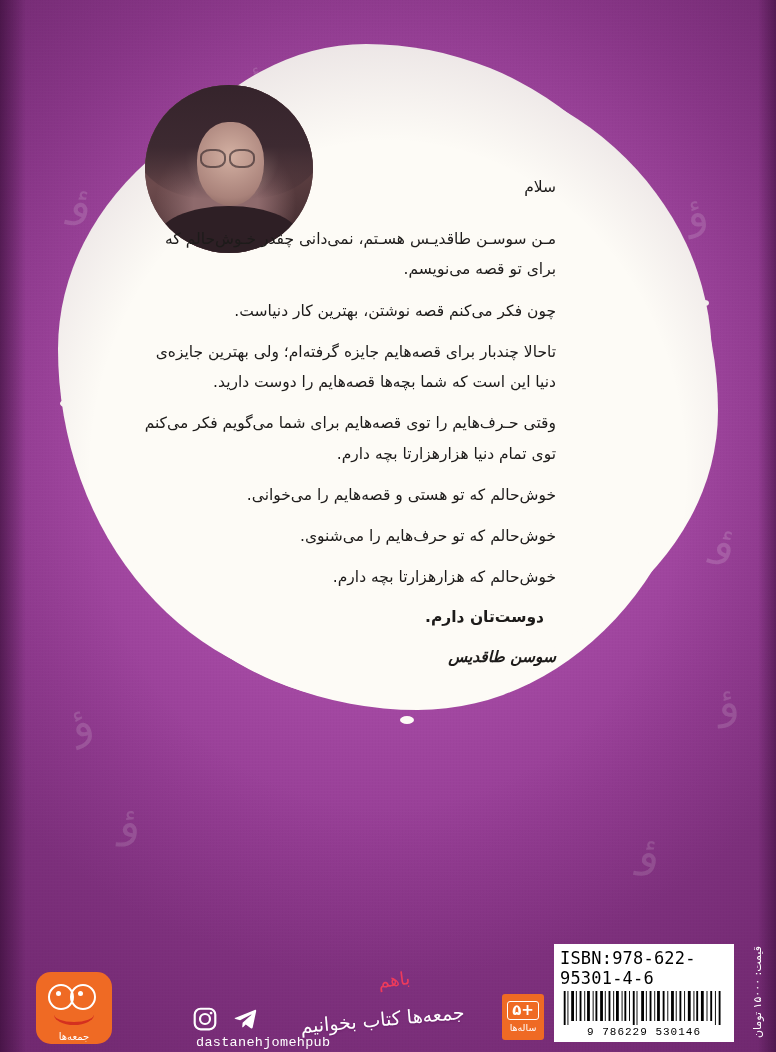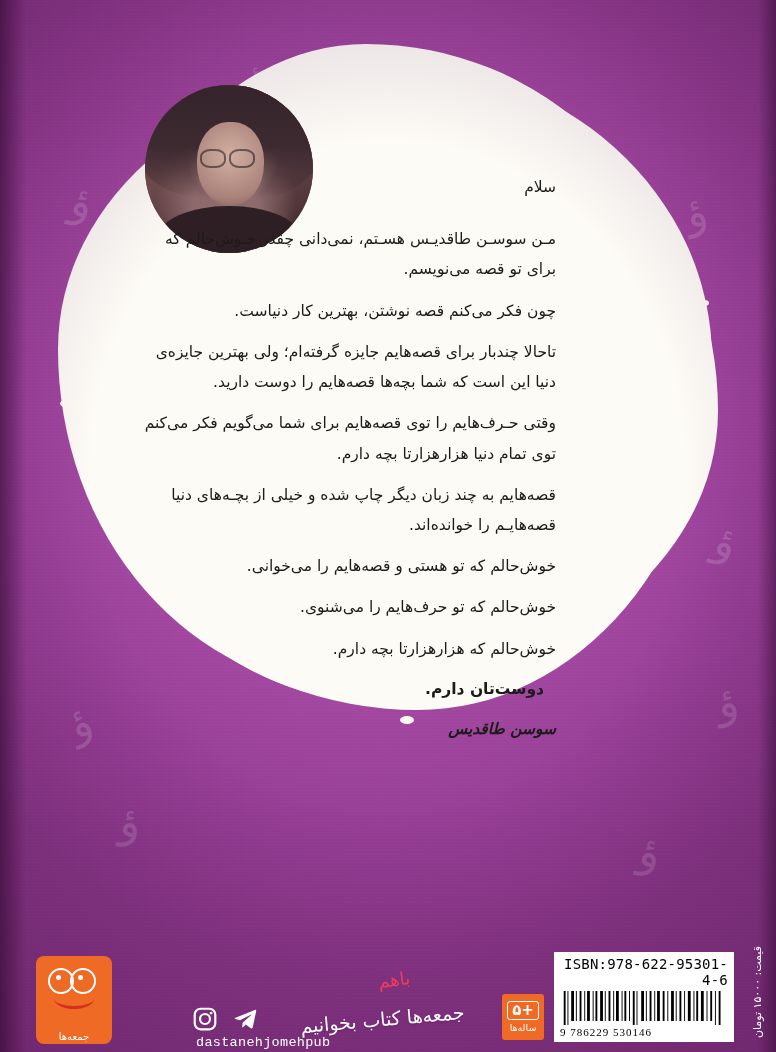--- a/index.html
+++ b/index.html
@@ -183,23 +183,23 @@
     left: 0; right: 0;
     bottom: 0;
     height: 110px;
     z-index: 6;
   }
   .logo-box {
     position: absolute;
     left: 36px;
     bottom: 8px;
     width: 76px;
-    height: 88px;
+    height: 72px;
     background: #ef6a24;
-    border-radius: 8px;
+    border-radius: 15px;
     overflow: hidden;
   }
   .logo-face {
     position: absolute;
     left: 10px; top: 10px;
     width: 56px; height: 40px;
   }
   .logo-circ {
     position: absolute;
     top: 2px;
@@ -312,36 +312,36 @@
     position: absolute;
     right: 42px;
     bottom: 10px;
     width: 180px;
     background: #fff;
     padding: 4px 6px 4px 6px;
     box-sizing: border-box;
   }
   .isbn-line {
     font-family: "DejaVu Sans Mono", "Liberation Mono", monospace;
-    font-size: 14px;
+    font-size: 17px;
     color: #000;
     letter-spacing: .2px;
-    text-align: right;
+    text-align: left;
     direction: ltr;
   }
   .barcode {
     height: 34px;
     margin: 3px 0 1px;
     display: block;
     width: 100%;
   }
   .barnum {
-    font-family: Liberation Serif, serif;
+    font-family: Liberation Mono, monospace;
     font-size: 11px;
-    text-align: left;
+    text-align: center;
     letter-spacing: 1px;
     direction: ltr;
   }
   .price {
     position: absolute;
     right: 12px;
     bottom: 14px;
     color: #fff;
     font-size: 11px;
     writing-mode: vertical-rl;
@@ -380,21 +380,20 @@
       <div class="photo-shoulder"></div>
     </div>
   </div>
 
   <div class="letter">
     <p class="greet">سلام</p>
     <p>مـن سوسـن طاقدیـس هسـتم، نمی‌دانی چقدر خـوش‌حالم که برای تو قصه می‌نویسم.</p>
     <p>چون فکر می‌کنم قصه نوشتن، بهترین کار دنیاست.</p>
     <p>تاحالا چندبار برای قصه‌هایم جایزه گرفته‌ام؛ ولی بهترین جایزه‌ی دنیا این است که شما بچه‌ها قصه‌هایم را دوست دارید.</p>
     <p>وقتی حـرف‌هایم را توی قصه‌هایم برای شما می‌گویم فکر می‌کنم توی تمام دنیا هزارهزارتا بچه دارم.</p>
-    <p>قصه‌هایم به چند زبان دیگر چاپ شده و خیلی از بچـه‌های دنیا قصه‌هایـم را خوانده‌اند.</p>
     <p>خوش‌حالم که تو هستی و قصه‌هایم را می‌خوانی.</p>
     <p>خوش‌حالم که تو حرف‌هایم را می‌شنوی.</p>
     <p>خوش‌حالم که هزارهزارتا بچه دارم.</p>
     <p class="sign">دوست‌تان دارم.</p>
     <p class="sign2">سوسن طاقدیس</p>
   </div>
 
   <div class="bg-vignette"></div>
   <div class="edge-left"></div>
   <div class="edge-right"></div>

